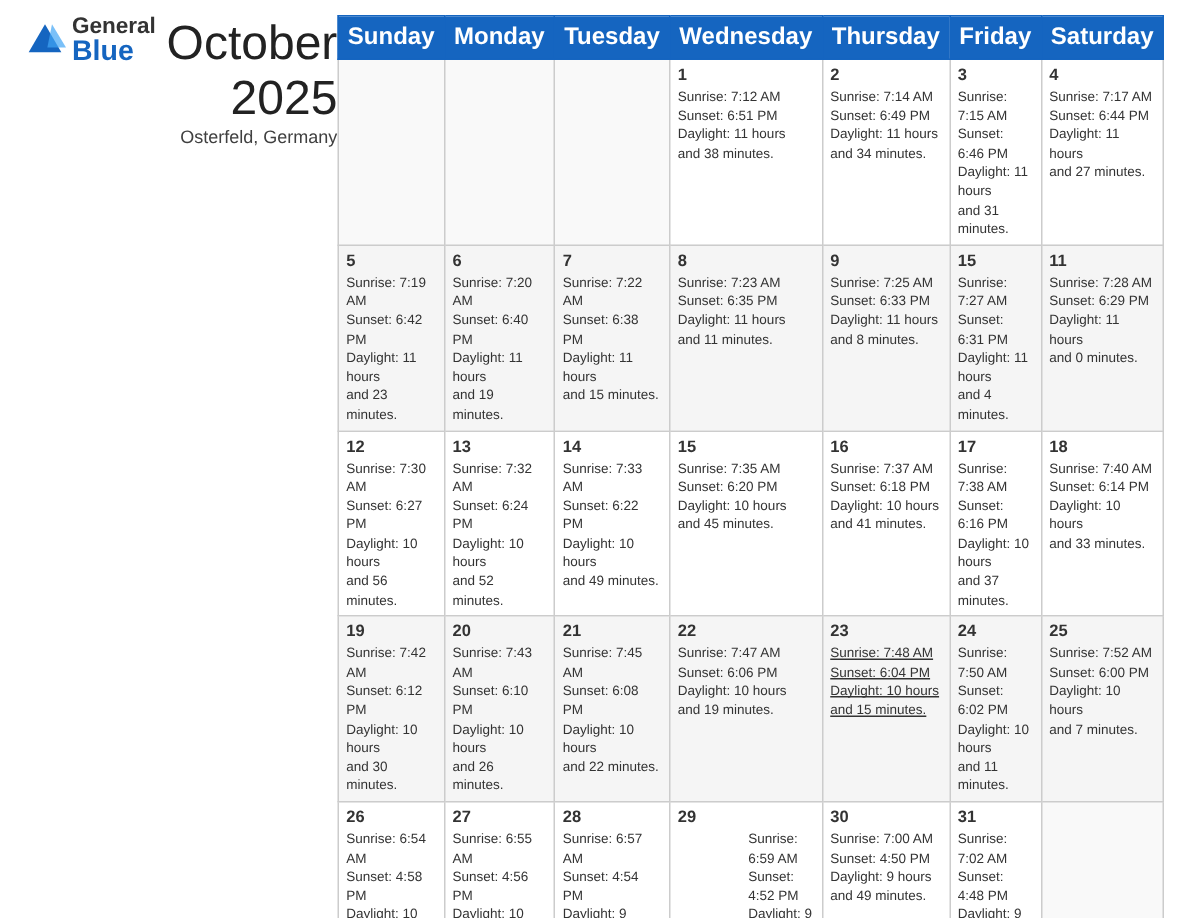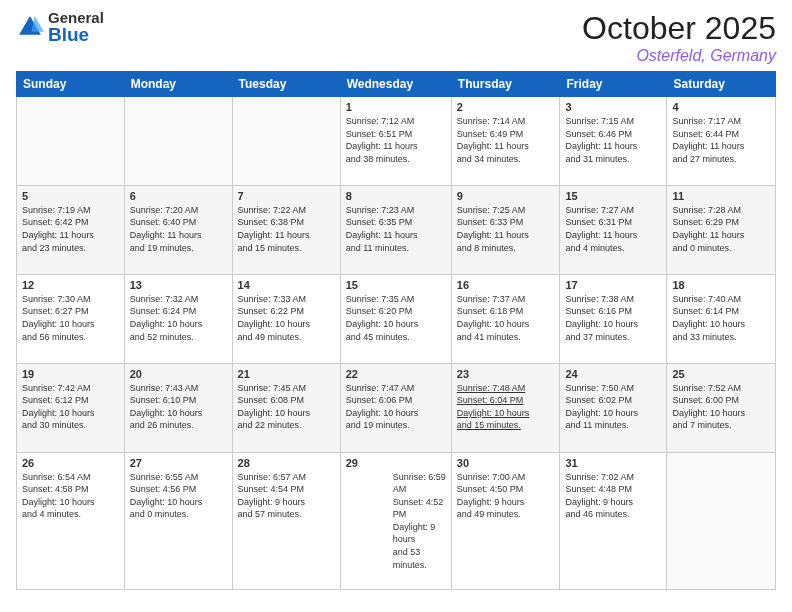--- a/index.html
+++ b/index.html
@@ -8,21 +8,21 @@
       background: #fff;
       width: 792px;
       height: 612px;
       overflow: hidden;
     }
     .page {
       width: 792px;
       height: 600px;
       padding: 10px 16px 10px 16px;
       display: flex;
-      flex-direction: column;
+      flex-direction: row;
     }
     .header {
       display: flex;
       justify-content: space-between;
       align-items: flex-start;
       margin-bottom: 6px;
     }
     .logo {
       display: flex;
       align-items: center;
@@ -49,34 +49,33 @@
     }
     .title-block {
       text-align: right;
     }
     .month-title {
       font-size: 32px;
       font-weight: 300;
       color: #222;
     }
     .subtitle {
-      font-size: 16px;
-      color: #8b5cf6;
-      font-style: italic;
+      font-size: 12px;
+      color: #404040;
     }
     .calendar {
       width: 100%;
       border-collapse: collapse;
       flex: 1;
     }
     .calendar th {
       background-color: #1565c0;
       color: #fff;
       text-align: left;
-      font-size: 12px;
+      font-size: 16px;
       font-weight: bold;
       padding: 5px 6px;
       border: 1px solid #1565c0;
     }
     .calendar td {
       border: 1px solid #ccc;
       vertical-align: top;
       padding: 4px 5px;
       font-size: 9.5px;
       color: #333;

